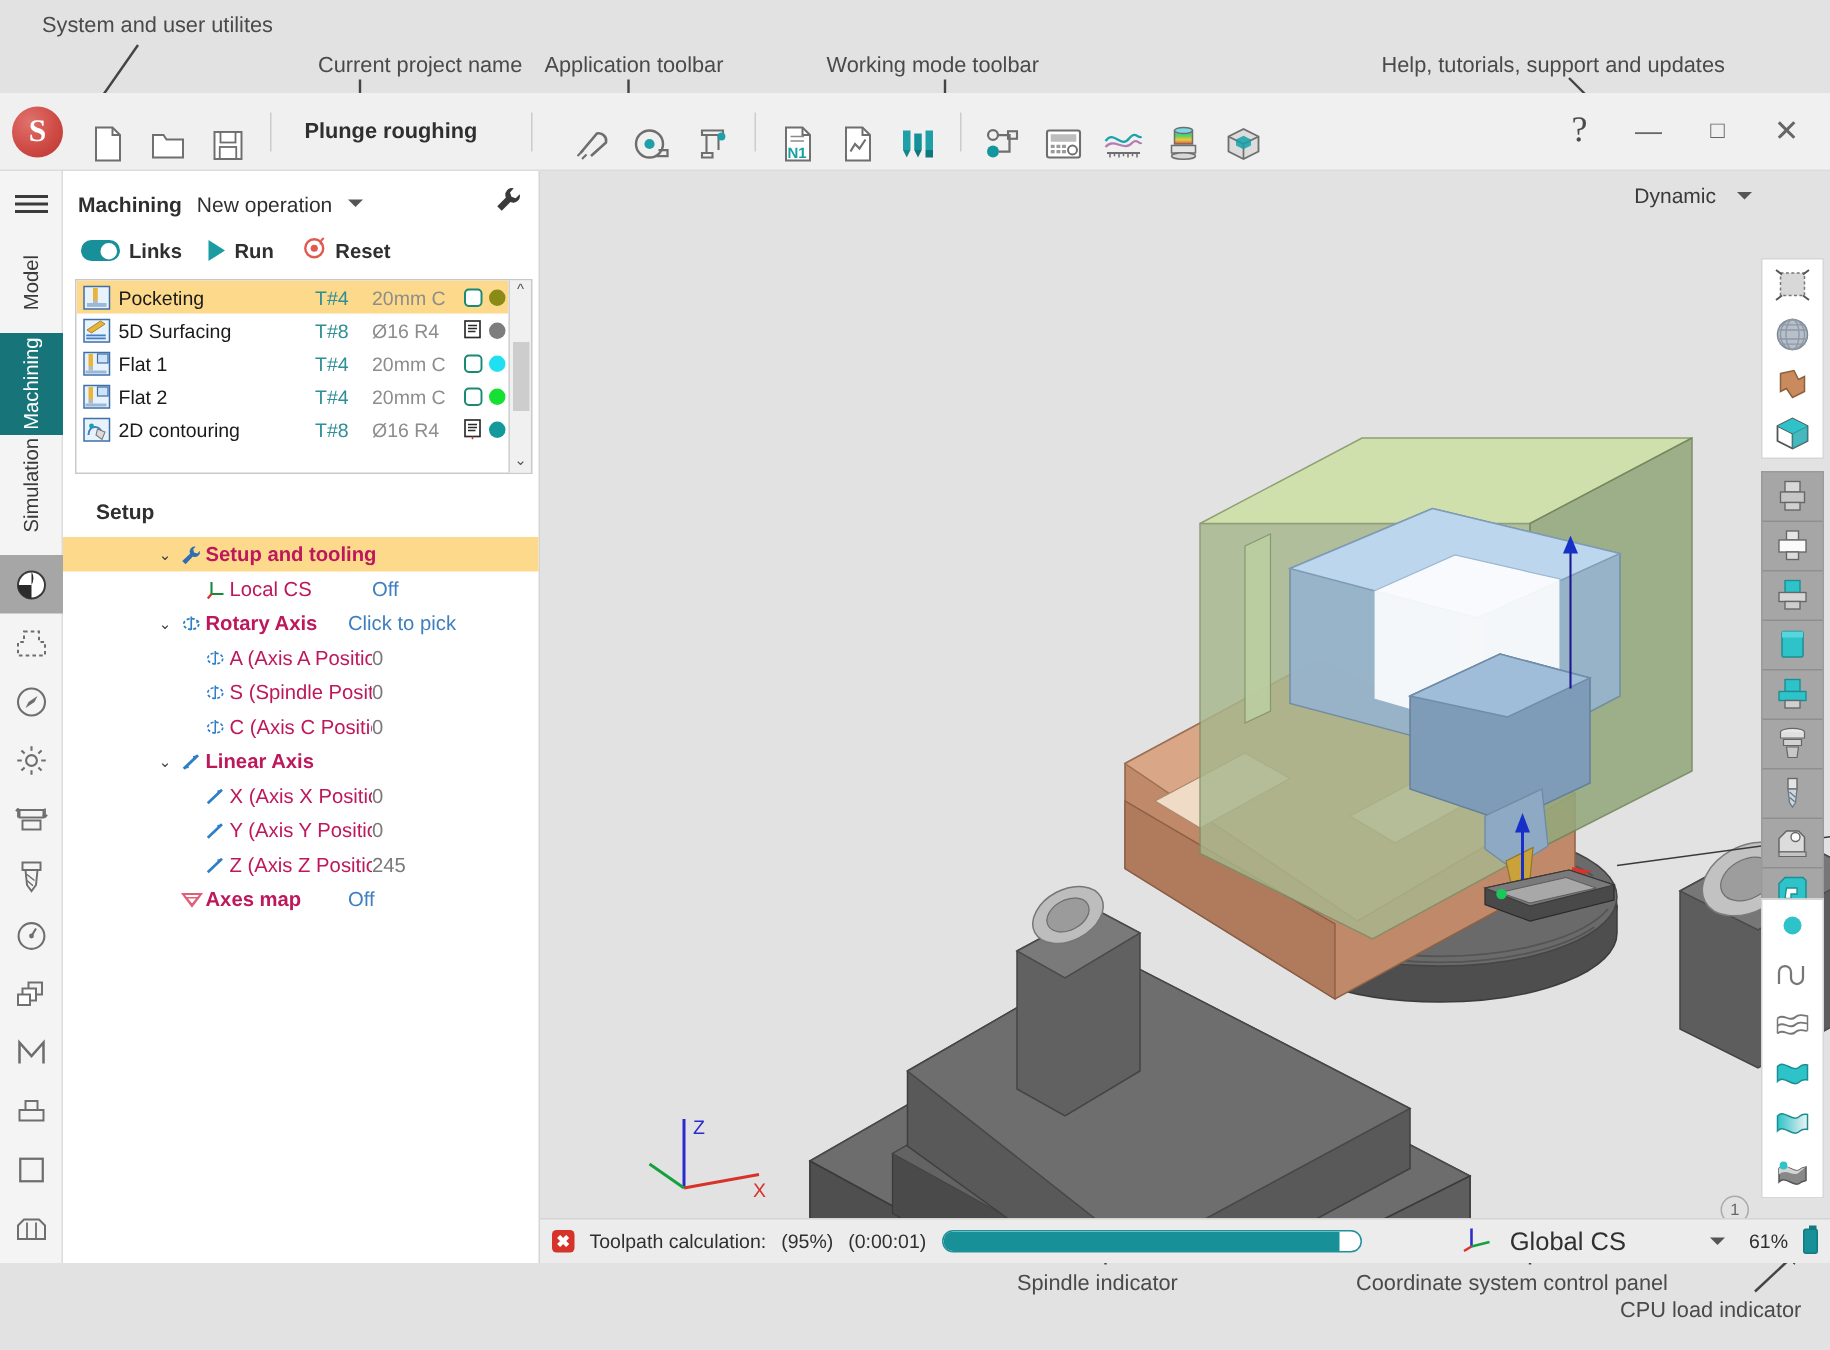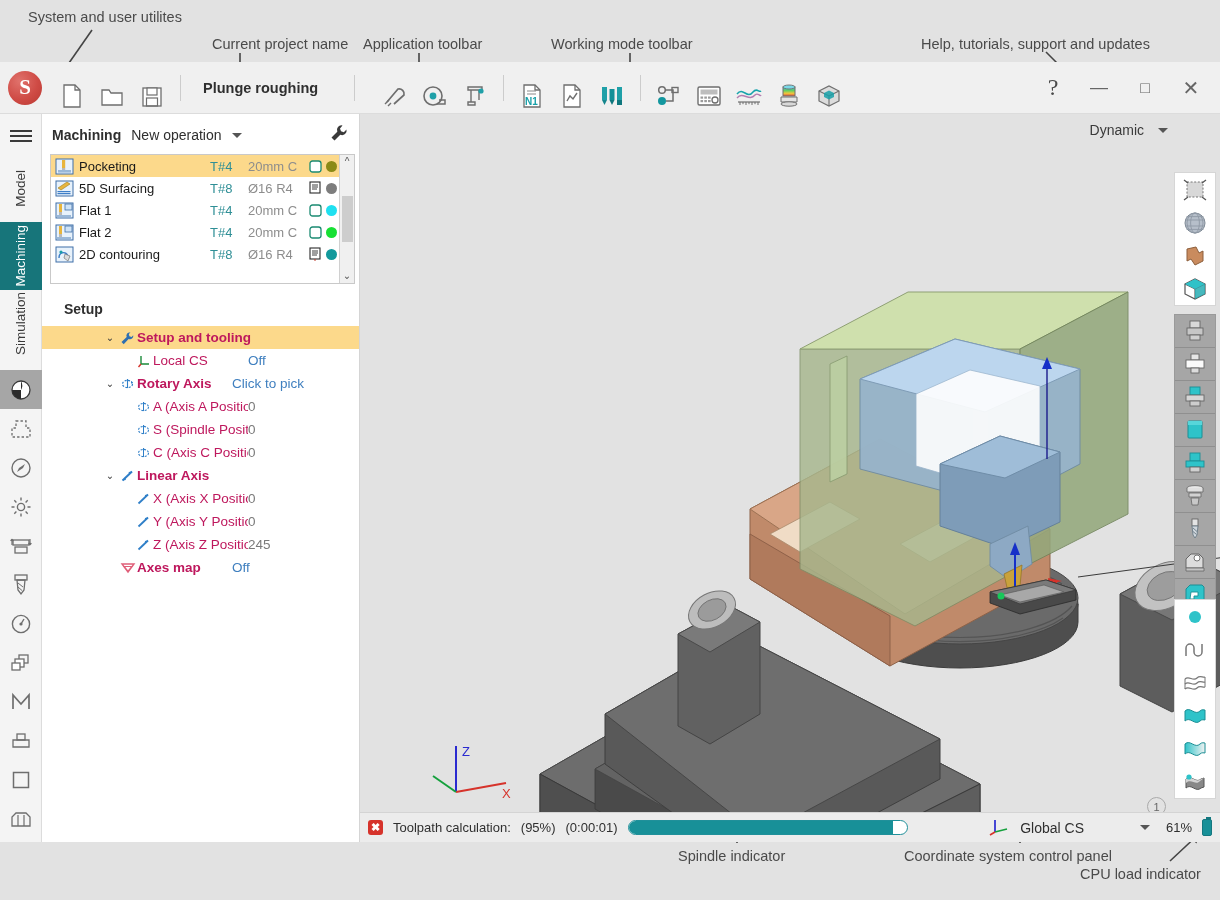--- a/index.html
+++ b/index.html
@@ -145,21 +145,21 @@
   .statusbar {
     height:30px; background:#ececec; border-top:1px solid #d4d4d4;
     display:flex; align-items:center; padding:0 8px; gap:10px;
     position:absolute; left:360px; right:0; bottom:0;
   }
   .err-ico { width:15px;height:15px;border-radius:3px;background:#d6332b;color:#fff;font-size:11px;font-weight:bold;
              display:flex;align-items:center;justify-content:center;flex:none; }
   .st-text { font-size:13px; color:#2f2f2f; white-space:nowrap; }
   .progress { width:280px; height:15px; border-radius:8px; background:#fff; border:1px solid #20909a; overflow:hidden; flex:none; }
   .progress > div { height:100%; background:#189098; }
-  .cs-name { font-size:14px; color:#2f2f2f; }
+  .cs-name { font-size:17px; color:#2f2f2f; }
   .cpu-txt { font-size:13px; color:#2f2f2f; }
   .cpu-bar { width:10px; height:17px; background:#189098; border:1px solid #147880; border-radius:2px; position:relative; flex:none; }
   .cpu-bar::before { content:""; position:absolute; left:2.5px; top:-3px; width:5px; height:2.5px; background:#147880; }
   .st-spacer { flex:1 1 auto; }
 </style>
 </head>
 <body>
 
 <svg class="arrow-svg">
   <defs>
@@ -460,20 +460,40 @@
         <div class="mode-title">Machining</div>
         <div class="newop">New operation</div>
         <div class="caret-dn"></div>
         <div class="wrench">
           <svg width="20" height="20" viewBox="0 0 20 20">
               <path d="M13.5 2.5 a4.5 4.5 0 0 0-5.2 6.2 L2.5 14.5 l3 3 5.8-5.8 a4.5 4.5 0 0 0 6.2-5.2 L14.8 9.2 12 8.2 11 5.4z" fill="#3a3a3a"></path>
             </svg>
         </div>
       </div>
 
+      <div class="lp-actions">
+        <div class="act">
+          <span class="toggle"></span>
+          <span>Links</span>
+        </div>
+        <div class="act">
+          <span class="play-tri"></span>
+          <span>Run</span>
+        </div>
+        <div class="act">
+          <span>
+            <svg width="17" height="17" viewBox="0 0 17 17">
+                <circle cx="8.5" cy="8.5" r="6" fill="none" stroke="#e05a52" stroke-width="1.6"></circle>
+                <circle cx="8.5" cy="8.5" r="2.4" fill="#e05a52"></circle>
+                <path d="M13 3.5 l1.8-1.8 M13 3.5 l-0.3 2.6" stroke="#e05a52" stroke-width="1.4" fill="none"></path>
+              </svg>
+          </span>
+          <span>Reset</span>
+        </div>
+      </div>
 
       <div class="oplist-wrap">
         <div class="oplist">
 
           <div class="oprow sel">
             <span class="op-ico">
               <svg width="19" height="17" viewBox="0 0 19 17">
                   <rect x="1" y="1" width="17" height="15" fill="#e8f2fb" stroke="#3f6fa8" stroke-width="1"></rect>
                   <rect x="7" y="2" width="3.2" height="8" fill="#e8b53c"></rect>
                   <rect x="7" y="10" width="3.2" height="4" fill="#b8b8b8"></rect>

